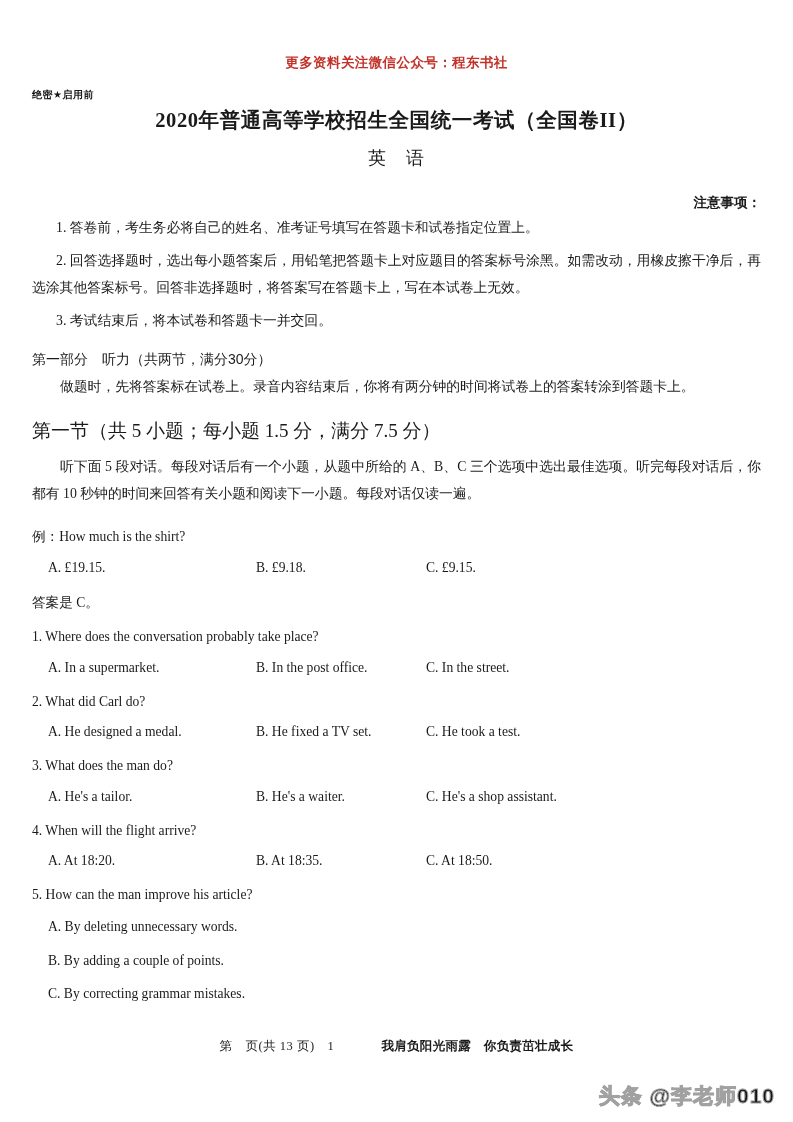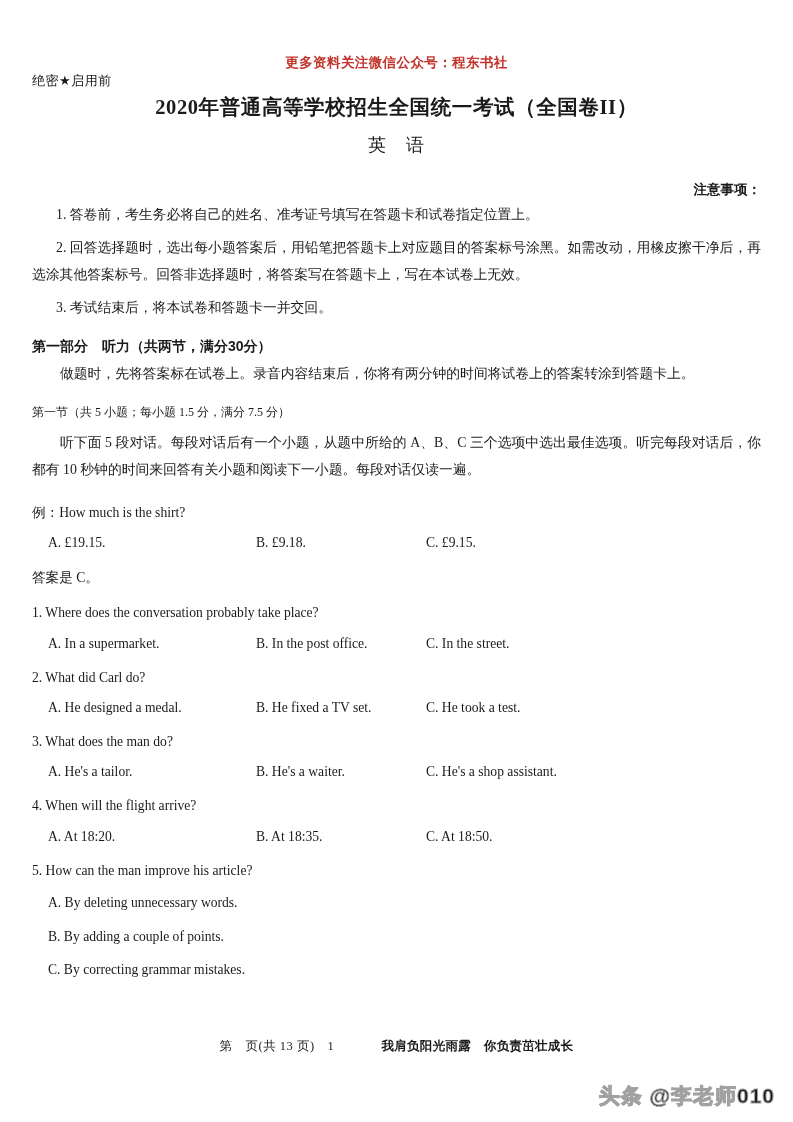--- a/index.html
+++ b/index.html
@@ -30,23 +30,23 @@
     color: #c2342b;
     font-weight: bold;
     font-size: 13.5px;
     letter-spacing: 0.4px;
     padding-top: 56px;
     line-height: 1;
   }
 
   
   .secrecy-line {
-    margin-top: 4px;
-    font-size: 13px;
-    font-weight: normal;
+    margin-top: 20px;
+    font-size: 10px;
+    font-weight: bold;
     font-family: "Liberation Sans", "DejaVu Sans", sans-serif;
     letter-spacing: 0.5px;
     line-height: 1;
   }
 
   
   .doc-title {
     text-align: center;
     font-size: 20.5px;
     font-weight: bold;
@@ -76,33 +76,33 @@
     font-size: 13.8px;
     line-height: 1.95;
     text-indent: 24px;
     text-align: justify;
     margin-top: 6px;
   }
 
   
   .part-heading {
     font-size: 14px;
-    font-weight: bold;
+    font-weight: normal;
     font-family: "Liberation Sans", "DejaVu Sans", sans-serif;
     margin-top: 16px;
     line-height: 1.2;
   }
   .section-note {
     font-size: 13.8px;
     line-height: 1.9;
     text-indent: 28px;
     margin-top: 6px;
   }
   .section-heading {
-    font-size: 12px;
+    font-size: 19px;
     line-height: 1.6;
     margin-top: 16px;
   }
   .section-body {
     font-size: 13.8px;
     line-height: 1.95;
     text-indent: 28px;
     text-align: justify;
     margin-top: 8px;
   }

